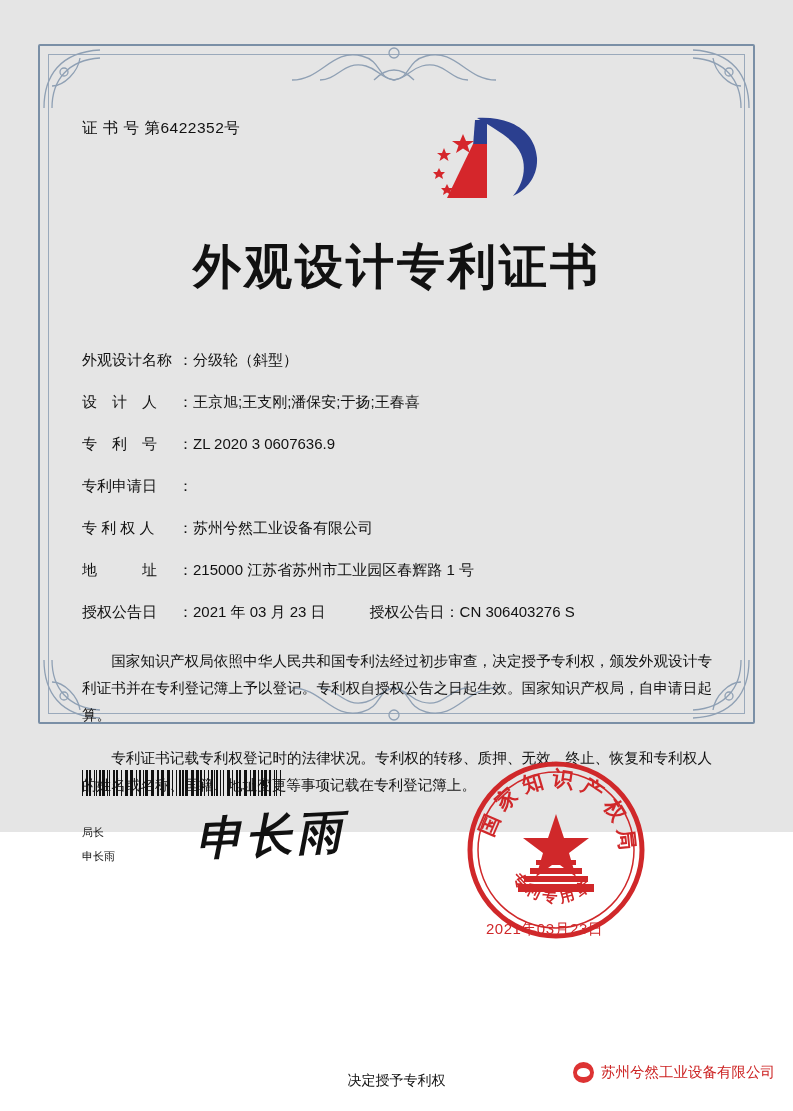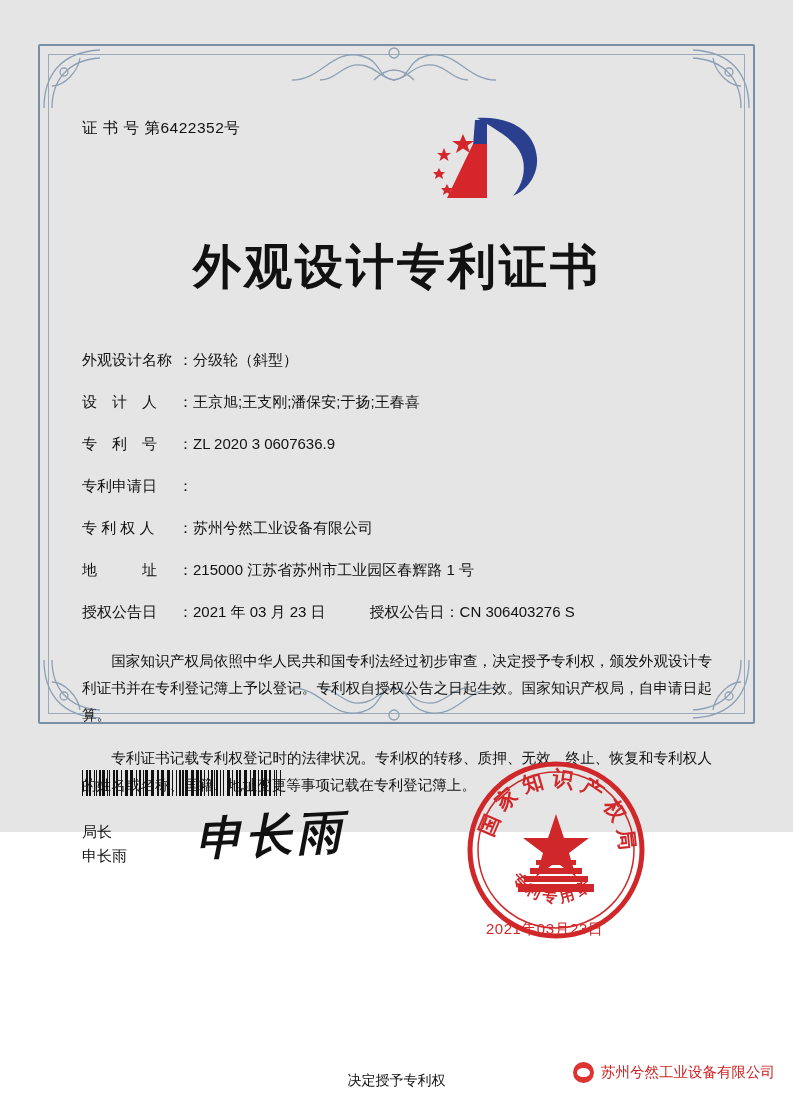--- a/index.html
+++ b/index.html
@@ -116,21 +116,21 @@
     position:absolute;left:82px;top:770px;
     width:200px;height:26px;
     display:flex;align-items:stretch;
   }
   .barcode span{display:block;height:100%;background:#111;}
 
   
   .sig-block{
     position:absolute;left:82px;top:820px;
     font-family:"Liberation Sans","DejaVu Sans",sans-serif;
-    font-size:15px;line-height:24px;color:#111;
+    font-size:11px;line-height:24px;color:#111;
   }
   .handwriting{
     position:absolute;left:196px;top:805px;
     font-size:46px;
     font-family:"DejaVu Serif","Liberation Serif",serif;
     color:#111;
     letter-spacing:4px;
     transform:rotate(-3deg);
     font-style:italic;
     font-weight:bold;

